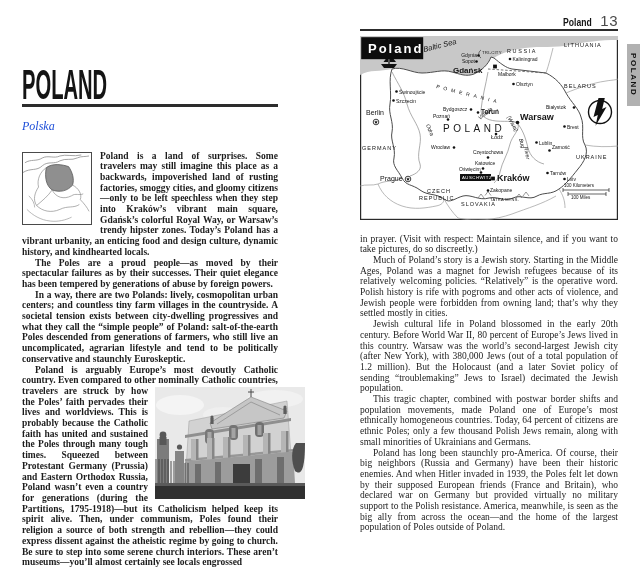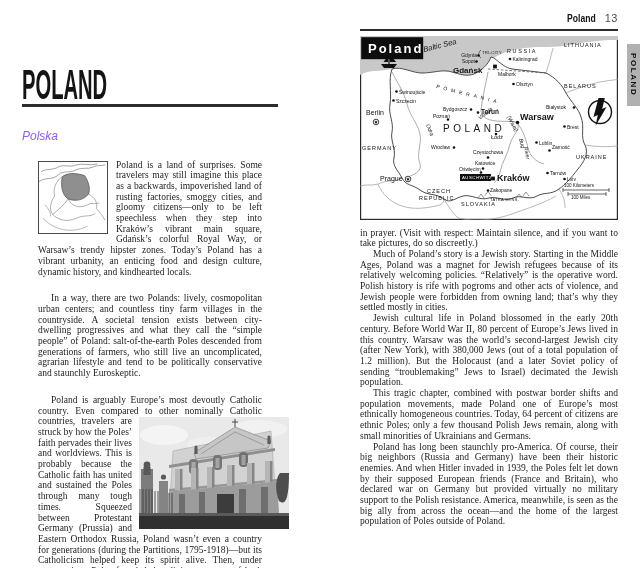--- a/index.html
+++ b/index.html
@@ -2,37 +2,37 @@
 <html><head>
 <meta charset="utf-8">
 <style>
   html,body{margin:0;padding:0;width:640px;height:568px;overflow:hidden;background:#ffffff;}
   body{position:relative;font-family:"Liberation Serif",serif;color:#1c1c1c;}
 
   
   .left-col{position:absolute;left:22px;top:66px;width:256px;}
   .chapter-title{font-family:"Liberation Sans",sans-serif;font-weight:bold;font-size:42px;line-height:37px;letter-spacing:0;color:#141414;transform:scaleX(.48);transform-origin:0 70%;white-space:nowrap;}
   .title-rule{height:2.5px;background:#2c2c2c;margin-top:1px;}
-  .chapter-subtitle{font-family:Liberation Sans, sans-serif;font-style:italic;font-size:12px;color:#8b5cf6;margin-top:22px;}
+  .chapter-subtitle{font-family:Liberation Serif, serif;font-style:italic;font-size:12px;color:#1d4ed8;margin-top:12px;}
   .body-text{margin-top:17px;font-size:9.5px;line-height:10.7px;text-align:justify;}
-  .body-text p{margin:16px;}
+  .body-text p{margin:0;font-weight:bold;}
   .ind{text-indent:13px;}
   .minimap-float{float:left;width:70px;height:73px;margin:1px 8px 2px 0;border:1px solid #4a4a4a;box-sizing:border-box;background:#fff;}
   .photo-float{float:right;width:150px;height:112px;margin:1px -27px 2px 7px;}
   .minimap-float svg,.photo-float svg{display:block;width:100%;height:100%;}
 
   
   .right-col{position:absolute;left:360px;top:12px;width:258px;}
   .header-row{display:flex;justify-content:flex-end;align-items:baseline;height:13px;}
   .header-title{font-family:"Liberation Sans",sans-serif;font-weight:bold;font-size:11px;color:#141414;transform:scaleX(.78);transform-origin:100% 50%;}
-  .header-num{font-family:"Liberation Sans",sans-serif;font-size:11px;color:#4a4a4a;margin-left:9px;letter-spacing:.5px;}
+  .header-num{font-family:"Liberation Sans",sans-serif;font-size:15px;color:#4a4a4a;margin-left:9px;letter-spacing:.5px;}
   .header-rule{height:1.5px;background:#2c2c2c;margin-top:4px;}
   .map-frame{margin-top:5px;width:258px;height:184px;}
   .map-frame svg{display:block;width:258px;height:184px;}
-  .right-body{margin-top:8px;font-size:9.5px;line-height:10.7px;text-align:justify;}
+  .right-body{margin-top:14px;font-size:9.5px;line-height:10.7px;text-align:justify;}
   .right-body p{margin:0;}
 
   
   .side-tab{position:absolute;left:627px;top:44px;width:13px;height:62px;background:#b1b1b1;display:flex;align-items:center;justify-content:center;}
   .side-tab span{writing-mode:vertical-rl;font-family:"Liberation Sans",sans-serif;font-weight:bold;font-size:8px;letter-spacing:1.6px;color:#111;}
 </style>
 </head>
 <body>
 
 <div class="left-col">
@@ -50,20 +50,21 @@
           <path d="M24,15 C31,10 41,12 47,14 C51,20 53,27 51,33 C46,39 38,41 30,38 C24,34 22,25 24,15 Z" fill="#8f8f8f" stroke="#555" stroke-width="0.8"></path>
           <path d="M24,15 C18,19 14,27 16,35 C12,41 10,48 14,54" fill="none" stroke="#8a8a8a" stroke-width="0.7"></path>
           <path d="M30,38 C26,44 20,49 14,54 M30,38 C34,46 42,48 50,44 C54,41 58,44 62,42" fill="none" stroke="#8a8a8a" stroke-width="0.7"></path>
           <path d="M51,33 C57,36 61,42 59,48 C63,52 66,56 68,60" fill="none" stroke="#8a8a8a" stroke-width="0.7"></path>
           <path d="M14,54 C20,60 29,62 38,58 C46,54 52,57 58,53" fill="none" stroke="#8a8a8a" stroke-width="0.7"></path>
           <path d="M4,58 C10,64 18,69 28,70 C36,71 44,69 50,66" fill="none" stroke="#9a9a9a" stroke-width="0.7"></path>
           <path d="M6,44 C10,48 12,52 12,56" fill="none" stroke="#9a9a9a" stroke-width="0.7"></path>
         </svg>
       </span><span>Poland is a land of surprises. Some travelers may still imagine this place as a backwards, impoverished land of rusting factories, smoggy cities, and gloomy citizens—only to be left speechless when they step into Kraków’s vibrant main square, Gdańsk’s colorful Royal Way, or Warsaw’s trendy hipster zones. Today’s Poland has a vibrant urbanity, an enticing food and design culture, dynamic history, and kindhearted locals.</span>
     </p>
+    <p class="ind"><span>The Poles are a proud people—as moved by their spectacular failures as by their successes. Their quiet elegance has been tempered by generations of abuse by foreign powers.</span></p>
     <p class="ind"><span>In a way, there are two Polands: lively, cosmopolitan urban centers; and countless tiny farm villages in the countryside. A societal tension exists between city-dwelling progressives and what they call the “simple people” of Poland: salt-of-the-earth Poles descended from generations of farmers, who still live an uncomplicated, agrarian lifestyle and tend to be politically conservative and staunchly Euroskeptic.</span></p>
     <p class="ind">
       <span>Poland is arguably Europe’s most devoutly Catholic country. Even compared to other nominally Catholic countries, travelers are</span><span class="photo-float">
         <svg viewBox="0 0 150 112">
           <rect width="150" height="112" fill="#e9e9e9"></rect>
           <ellipse cx="25" cy="18" rx="24" ry="10" fill="#f4f4f4"></ellipse>
           <ellipse cx="120" cy="12" rx="28" ry="9" fill="#f1f1f1"></ellipse>
           <ellipse cx="68" cy="28" rx="20" ry="8" fill="#efefef"></ellipse>
           <polygon points="34,34 132,14 138,96 30,98" fill="#d2d2d2" stroke="#9a9a9a" stroke-width="0.5"></polygon>
           <polygon points="55,36 96,10 132,24 129,31 57,42" fill="#c6c6c6" stroke="#7d7d7d" stroke-width="0.6"></polygon>

